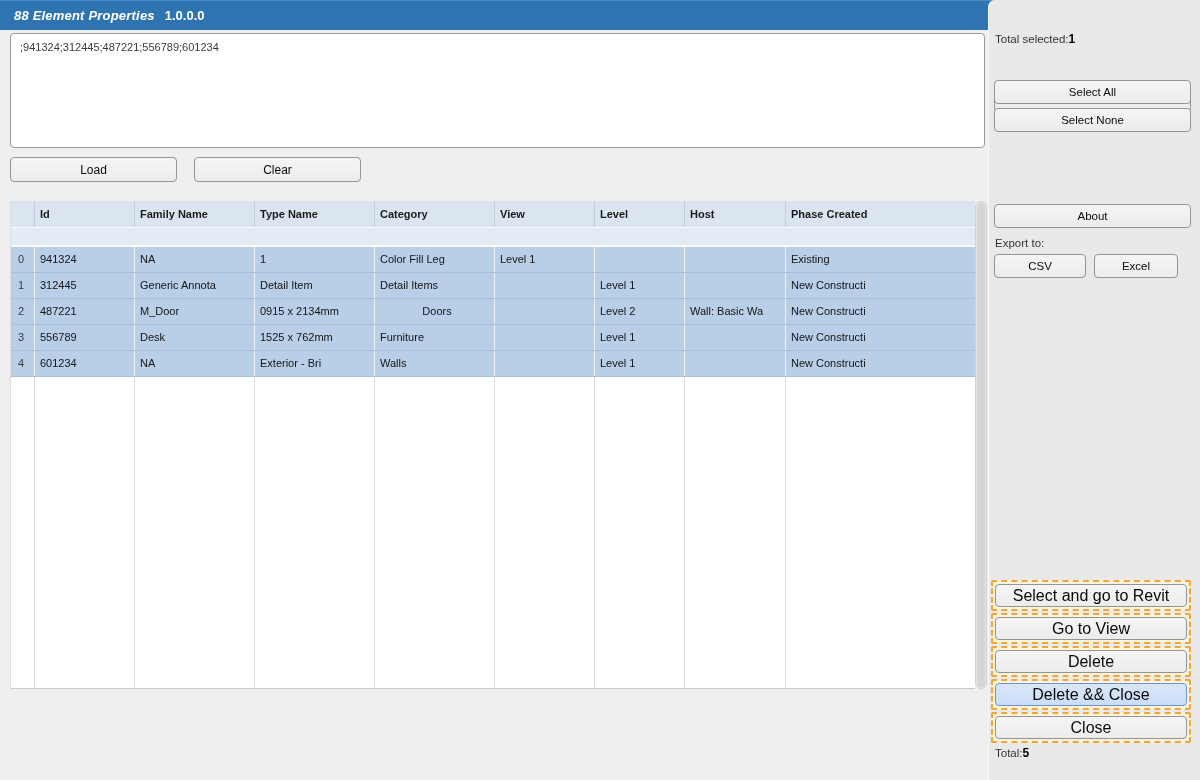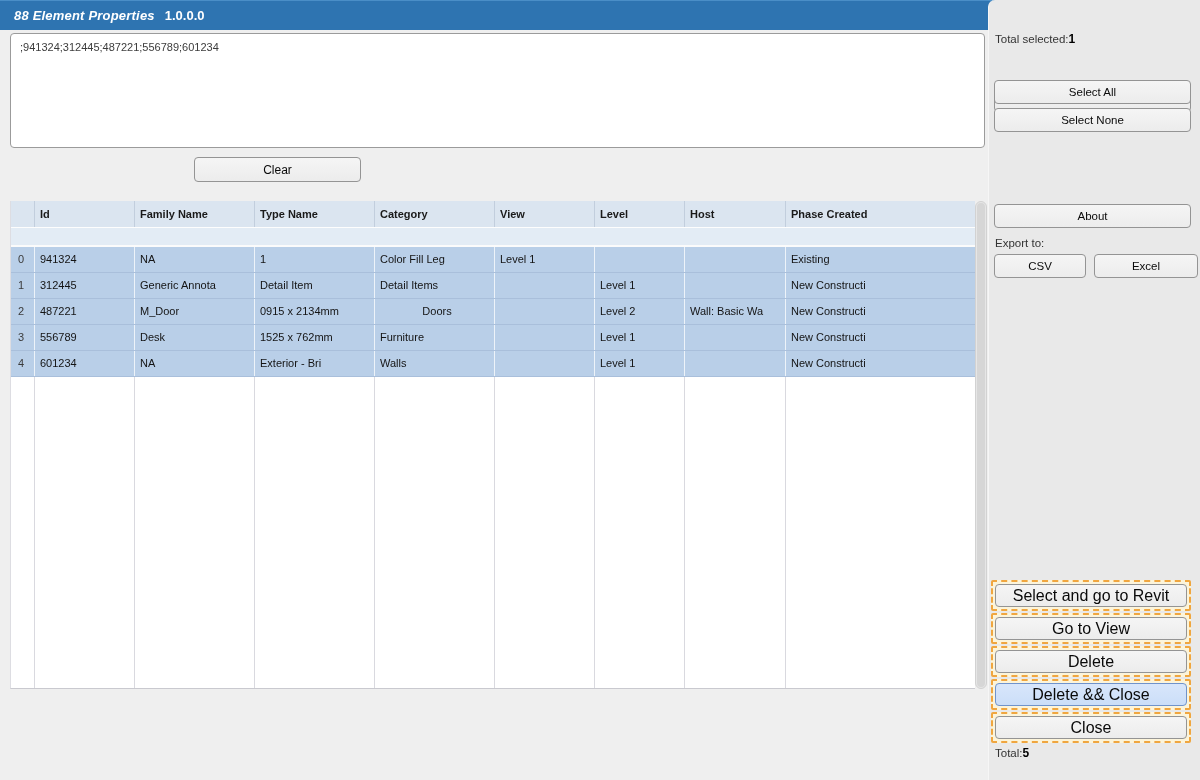--- a/index.html
+++ b/index.html
@@ -77,20 +77,21 @@
 <div id="app">
 
   <div class="titlebar">
     <span class="t-text">88 Element Properties</span>
     <span class="t-ver">1.0.0.0</span>
   </div>
   <div class="title-sliver"></div>
 
   <textarea id="ids-input" spellcheck="false" style="">;941324;312445;487221;556789;601234</textarea>
 
+  <button class="btn btn-load">Load</button>
   <button class="btn btn-clear">Clear</button>
 
   <div class="table-wrap">
     <div class="table-main">
       <div class="thead" id="thead">
           <div class="cell" style="width: 24px;"></div>
           <div class="cell" style="width: 100px;">Id</div>
           <div class="cell" style="width: 120px;">Family Name</div>
           <div class="cell" style="width: 120px;">Type Name</div>
           <div class="cell" style="width: 120px;">Category</div>
@@ -180,21 +181,21 @@
       <span class="kv-value">1</span>
     </div>
 
     <button class="btn small pbtn" style="top:52px;margin-top:36px;">Select Selected</button>
     <button class="btn small pbtn" style="top:80px;">Select All</button>
     <button class="btn small pbtn" style="top:108px;">Select None</button>
     <button class="btn small pbtn" style="top:204px;">About</button>
 
     <span class="export-label" style="top:237px;">Export to:</span>
     <button class="btn small p-abs" style="left:5px; top:254px; width:92px; height:24px;">CSV</button>
-    <button class="btn small p-abs" style="left:105px; top:254px; width:104px; height:24px;">Excel</button>
+    <button class="btn small p-abs" style="left:105px; top:254px; width:84px; height:24px;">Excel</button>
 
     <div class="action-group" id="action-group">
         <div class="action-cell">
           <button class="btn">Select and go to Revit</button>
         </div>
         <div class="action-cell">
           <button class="btn">Go to View</button>
         </div>
         <div class="action-cell">
           <button class="btn">Delete</button>

